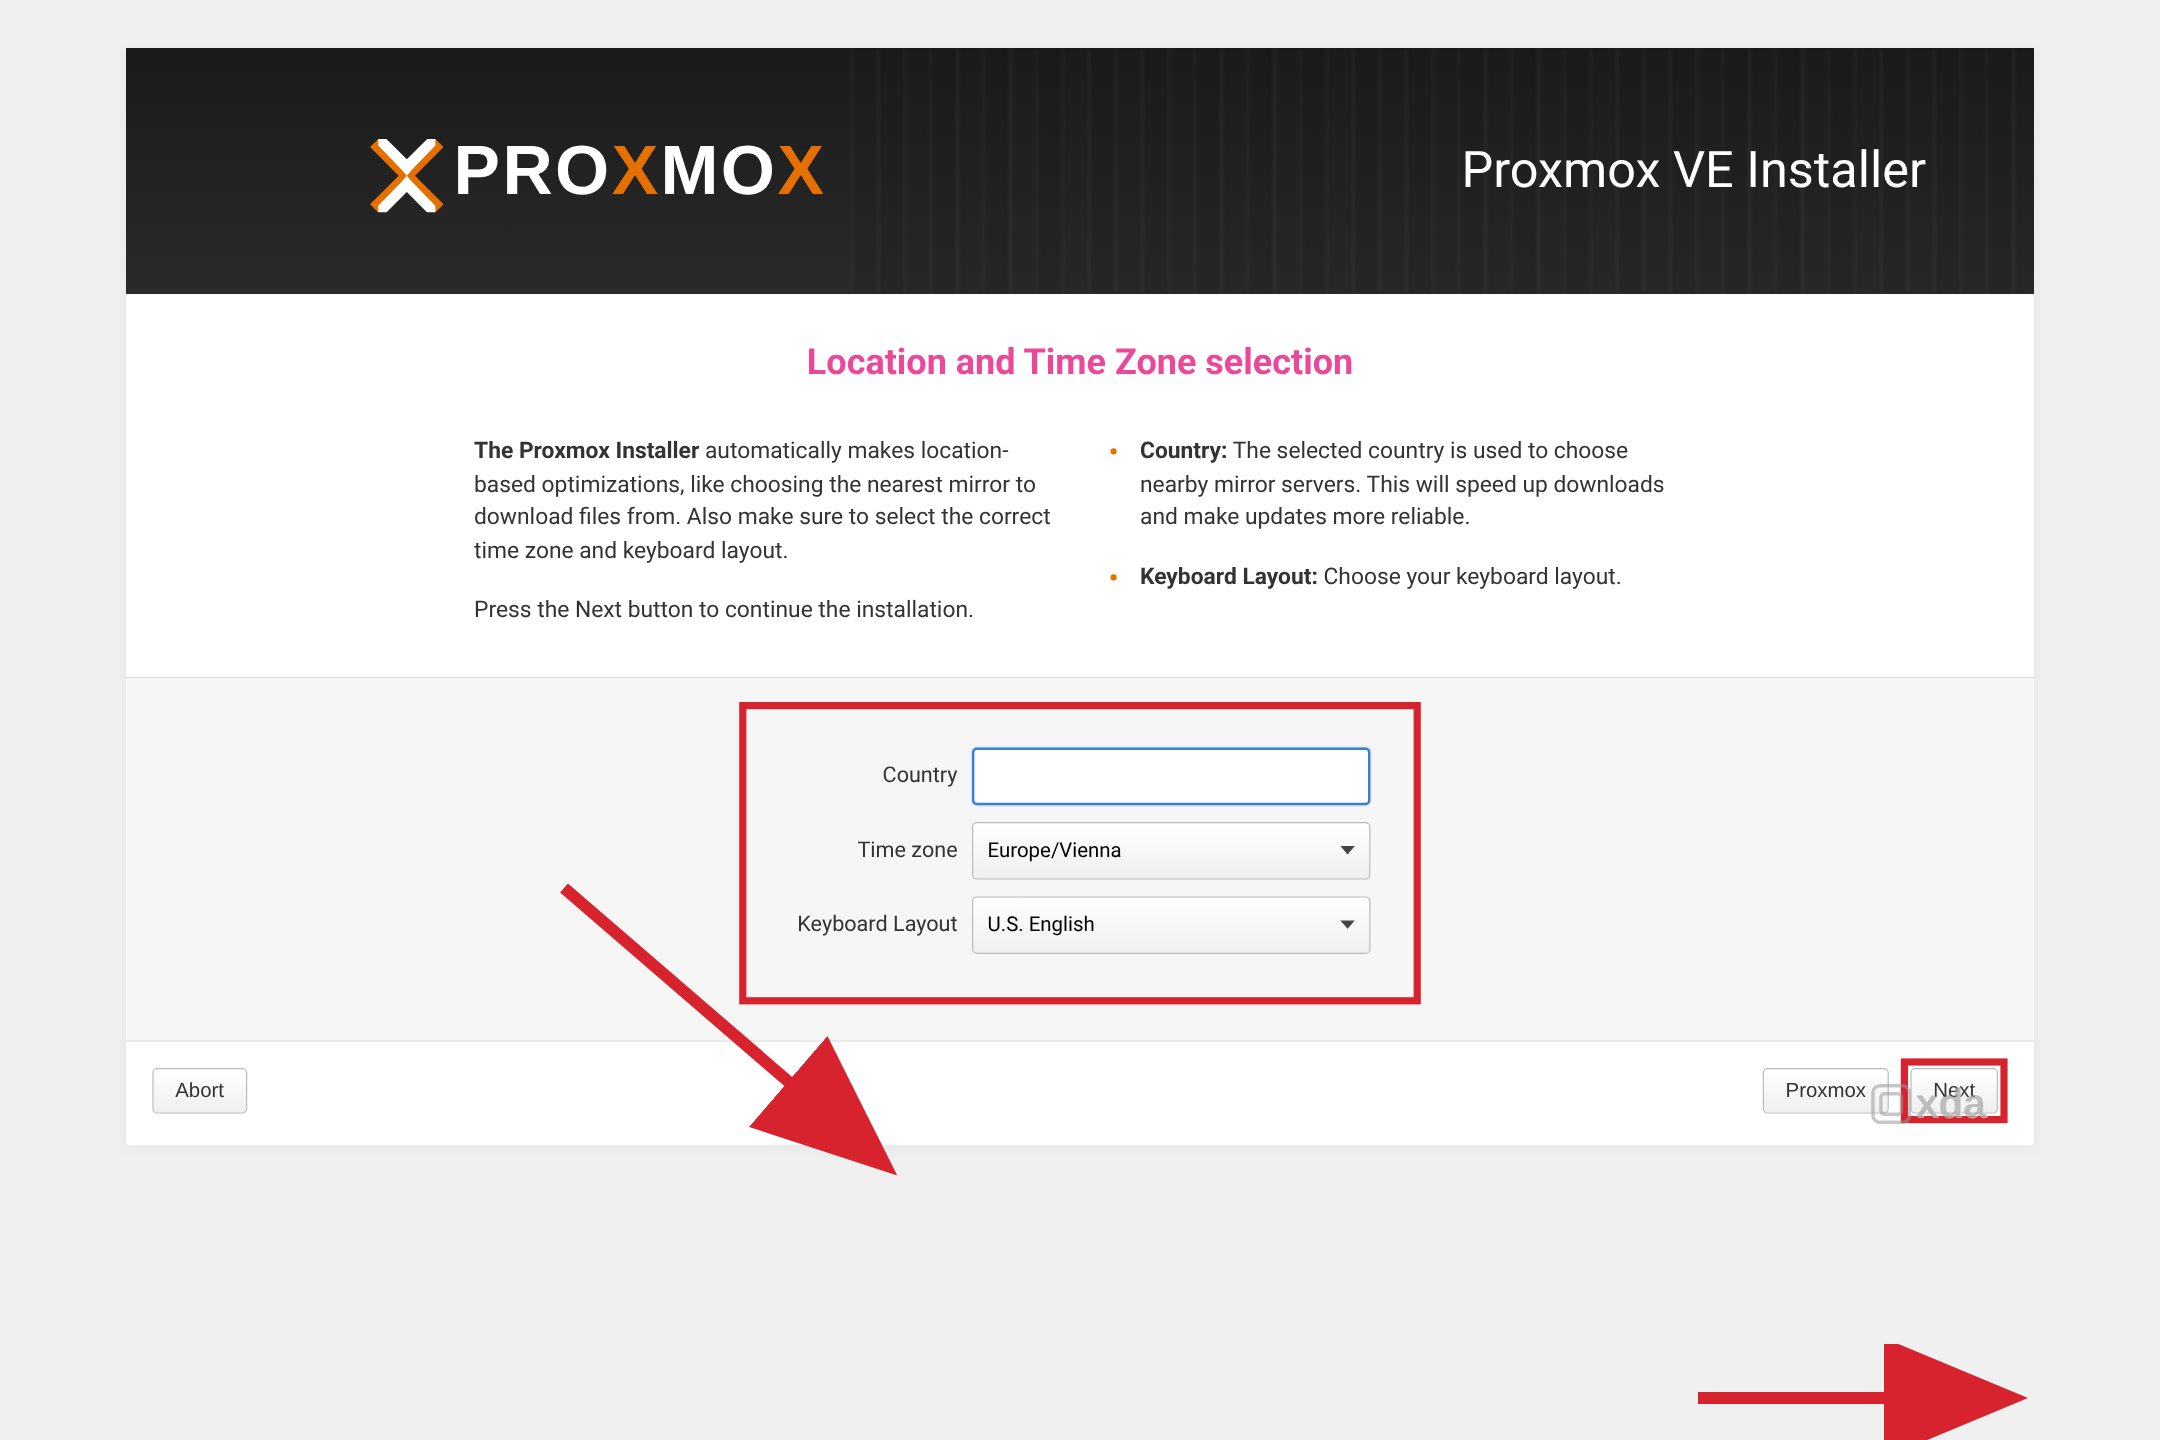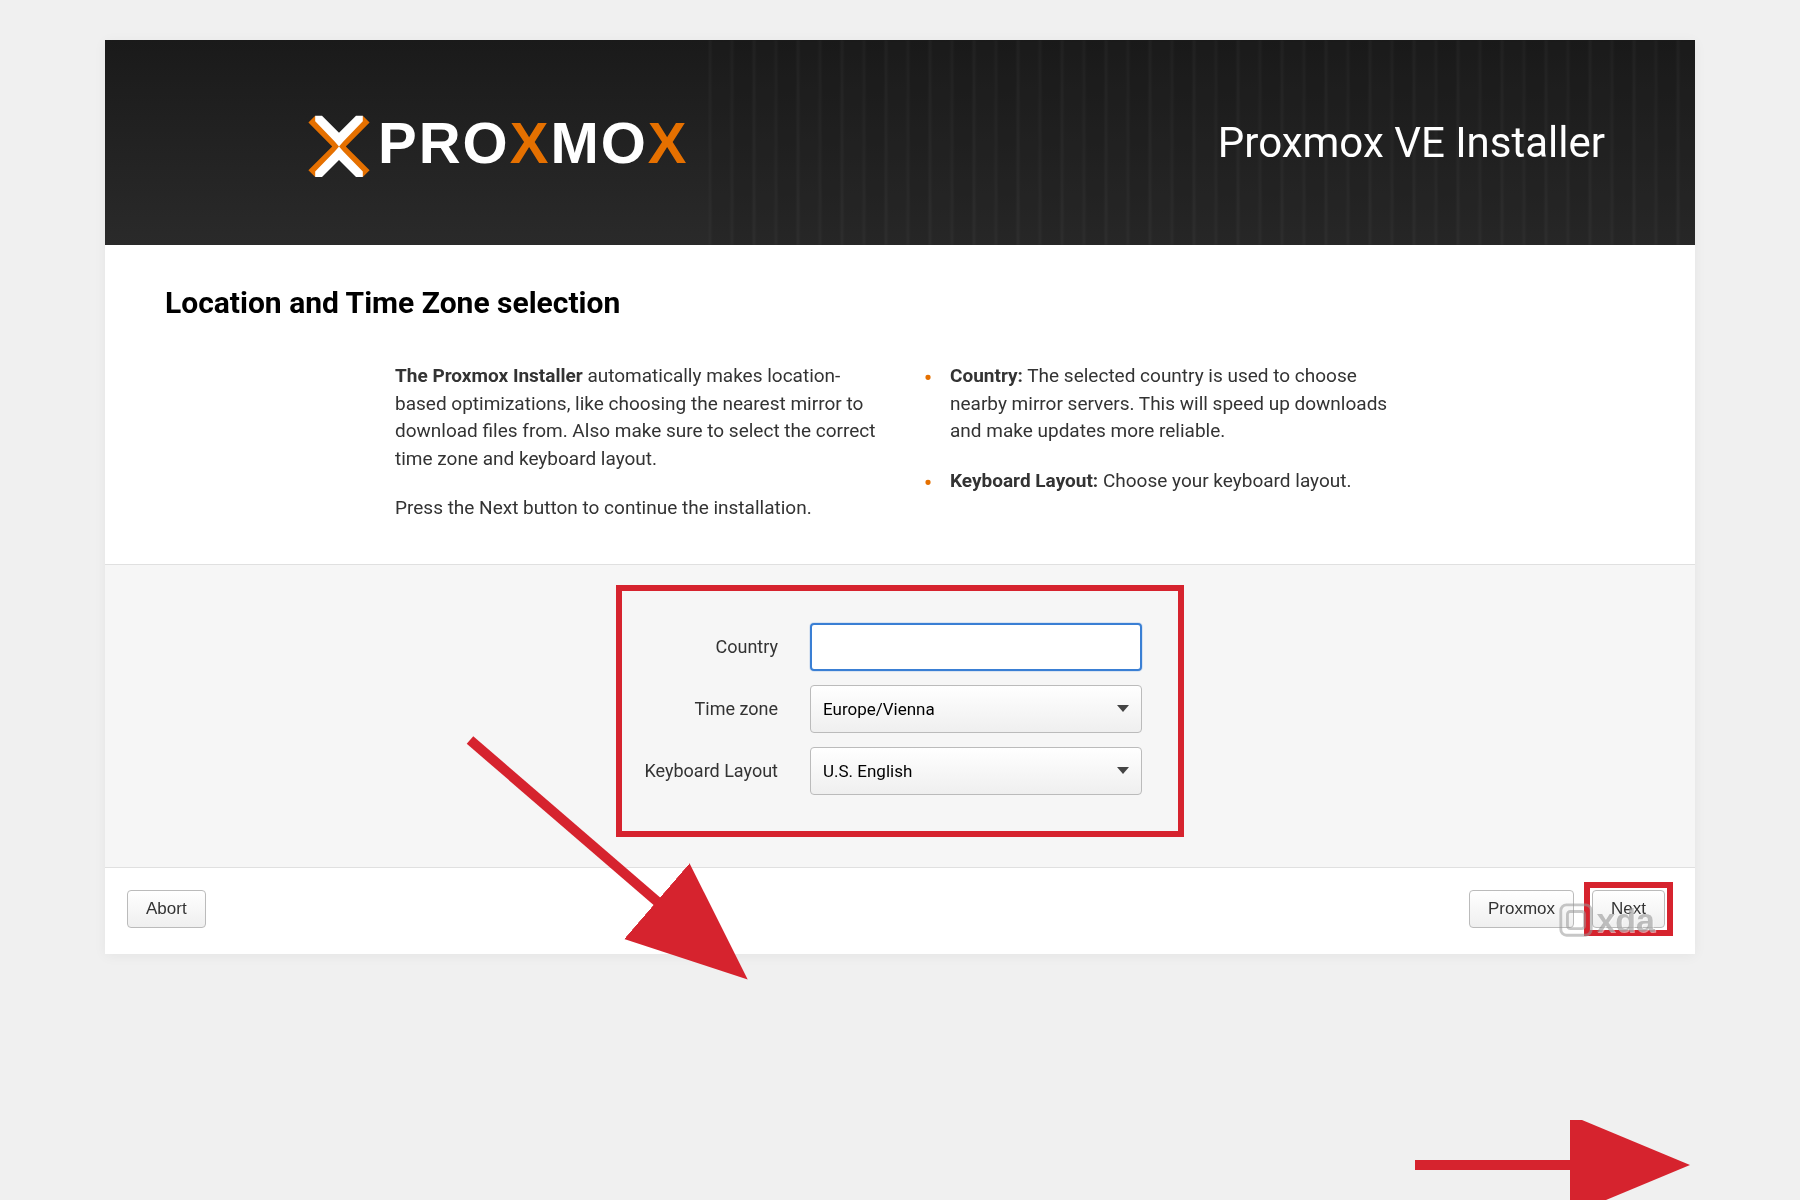--- a/index.html
+++ b/index.html
@@ -71,21 +71,22 @@
       font-weight: 400;
       color: #ffffff;
       z-index: 1;
       margin-right: 20px;
     }
     .content {
       flex: 1;
       padding: 40px 60px 20px;
     }
     .page-title {
-      color: #000000;
+      text-align: center;
+      color: #ec4899;
       font-size: 30px;
       font-weight: 700;
       margin-bottom: 42px;
     }
     .two-col {
       display: flex;
       gap: 48px;
       margin: 0 auto;
       max-width: 1010px;
       font-size: 19px;
@@ -143,21 +144,21 @@
       position: relative;
     }
     .form-row {
       display: flex;
       align-items: center;
       margin: 14px 0;
     }
     .form-label {
       width: 170px;
       text-align: right;
-      padding-right: 32px;
+      padding-right: 12px;
       font-size: 18px;
       color: #333;
     }
     .form-input, .form-select {
       width: 332px;
       height: 48px;
       border: 1px solid #bbb;
       border-radius: 4px;
       background: #fff;
       font-size: 17px;

